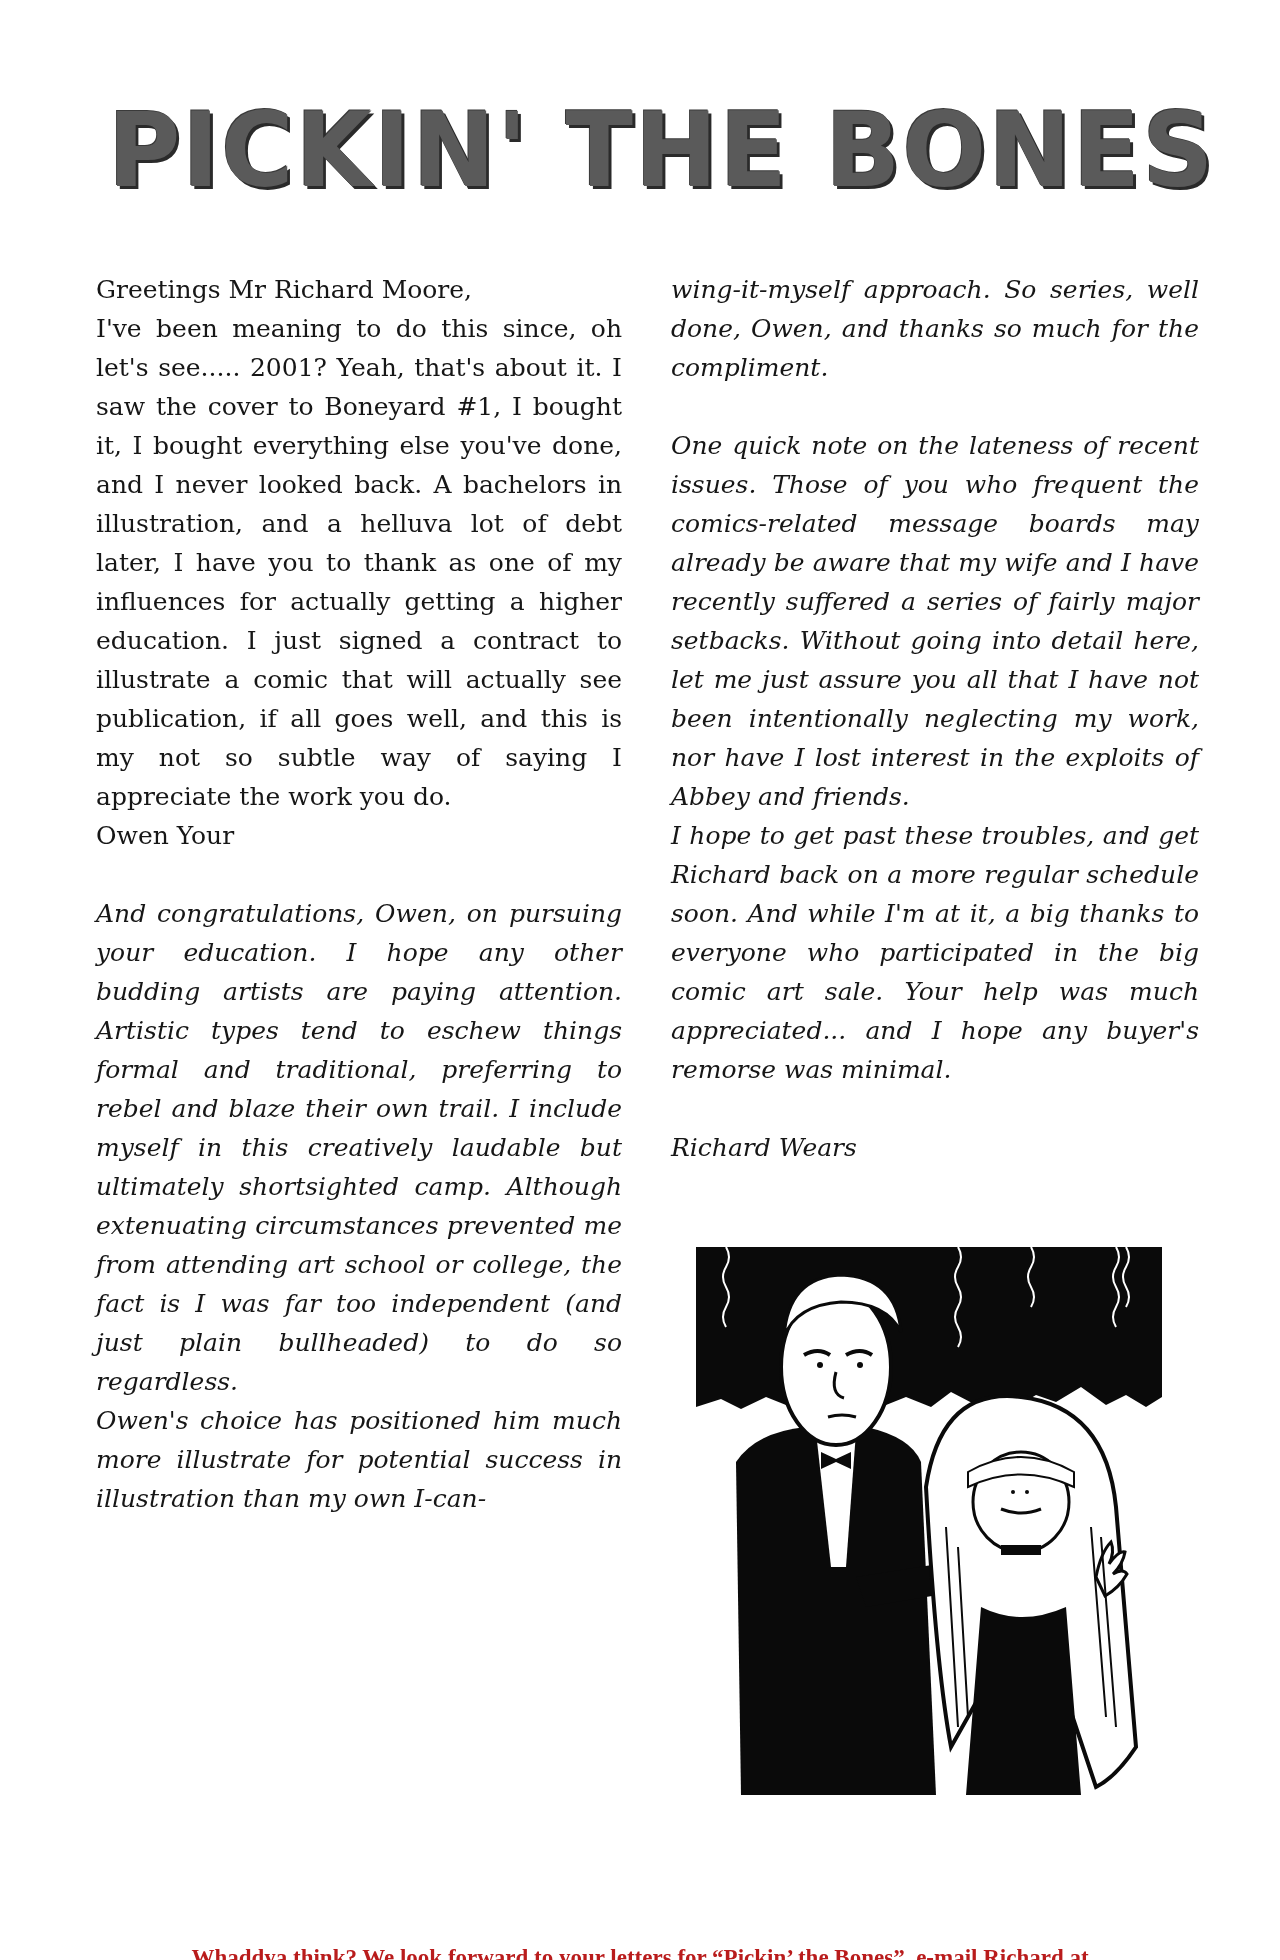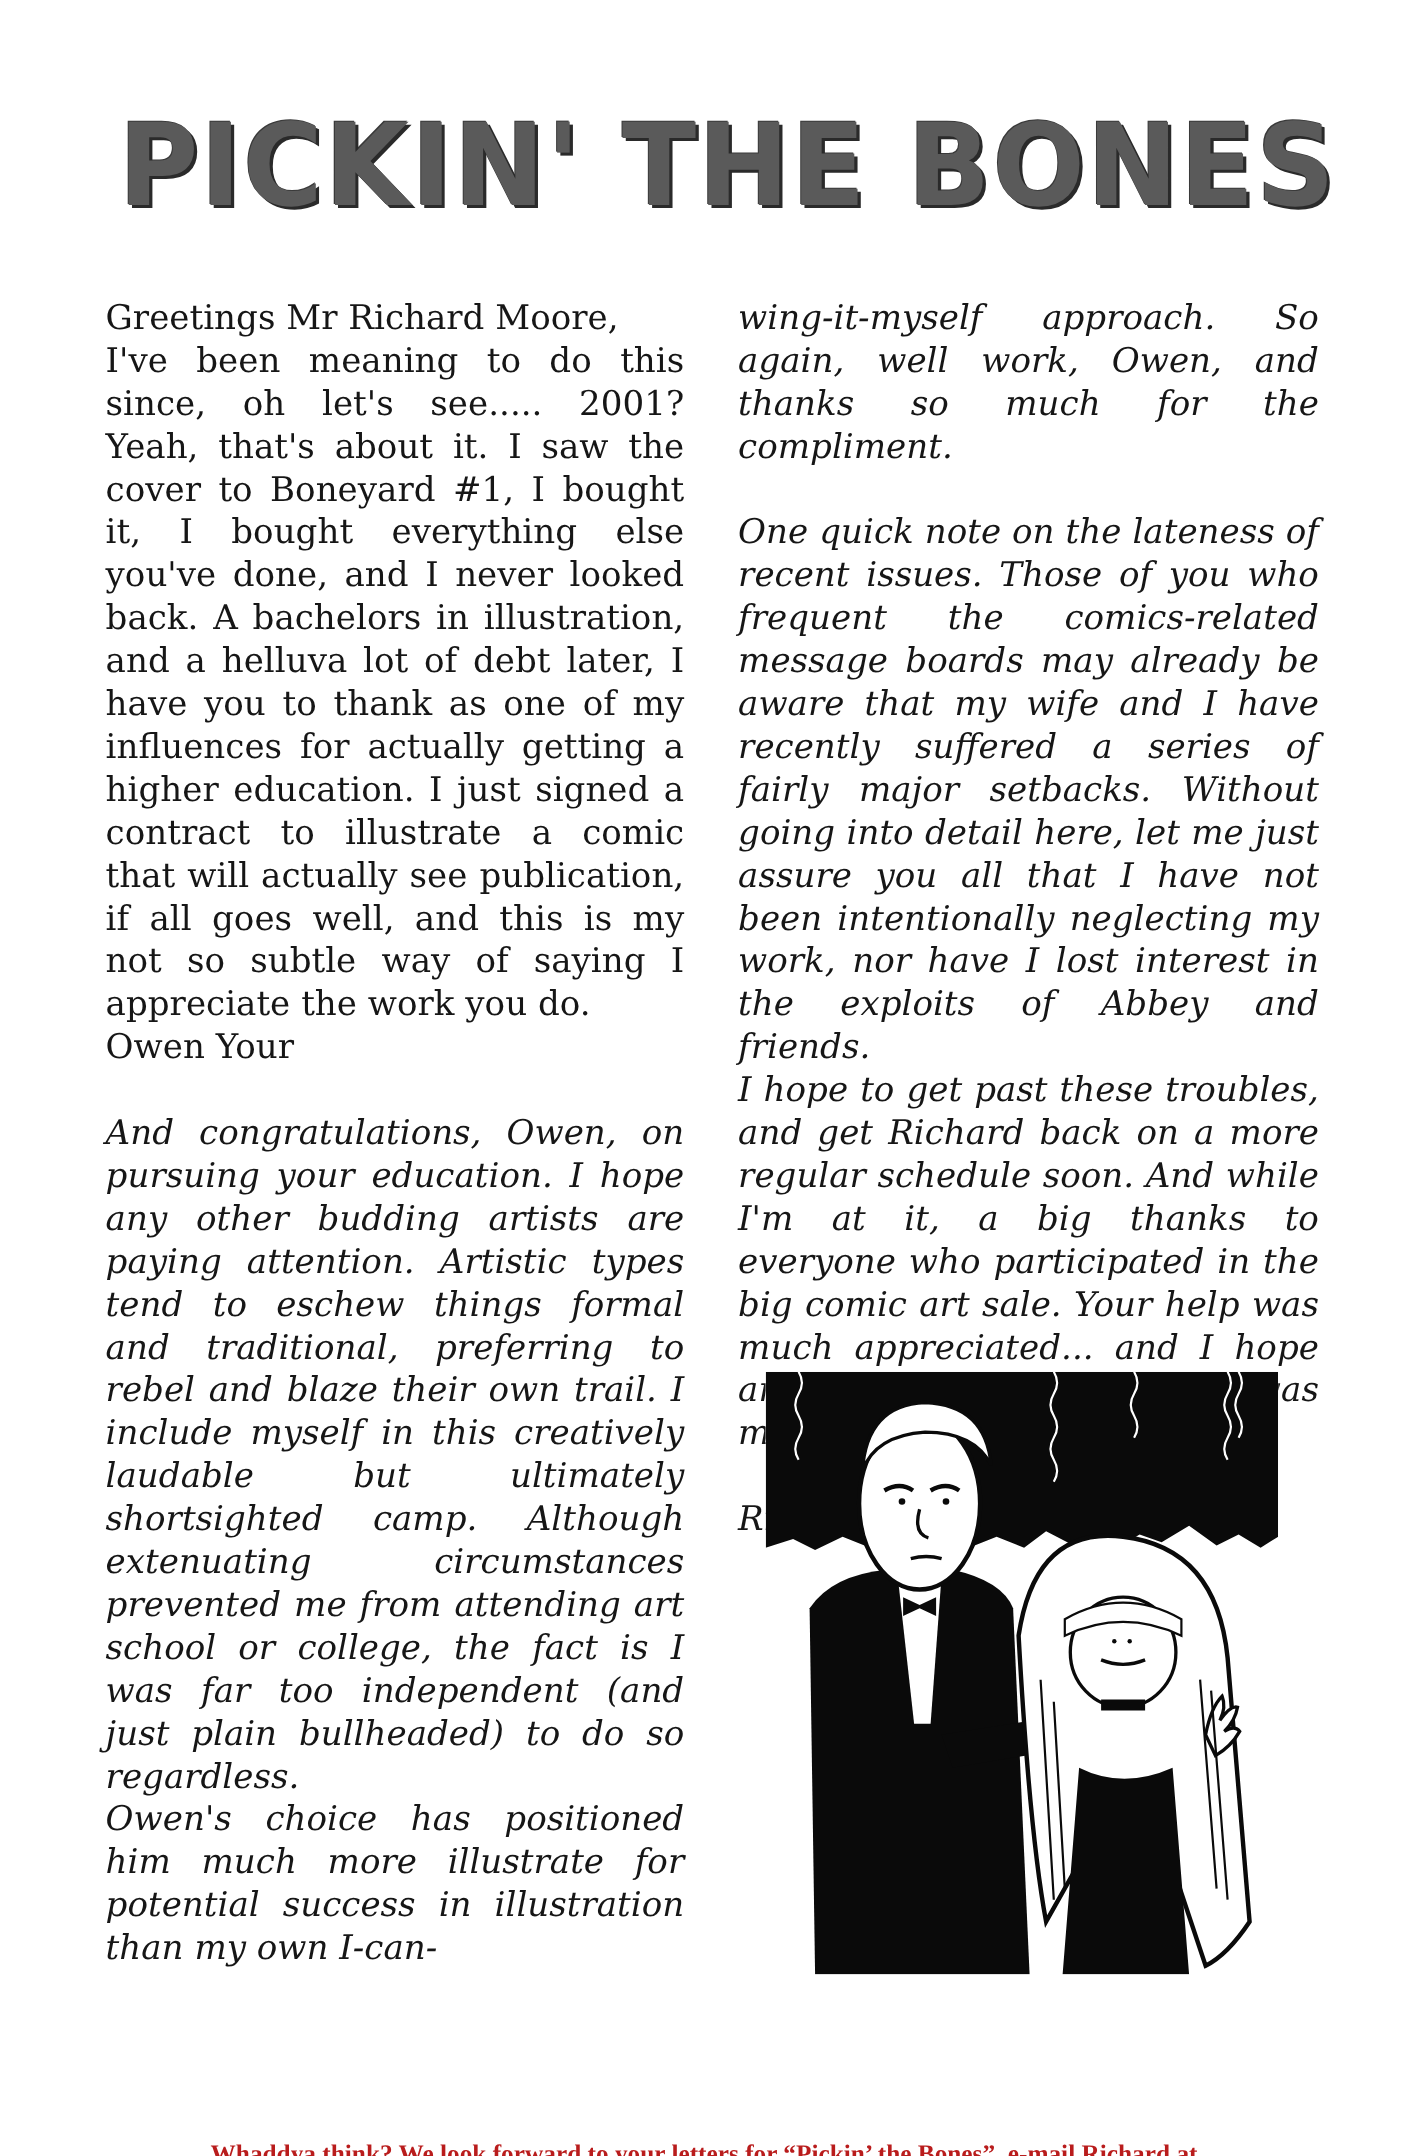--- a/index.html
+++ b/index.html
@@ -5,21 +5,21 @@
   html, body { margin: 0; padding: 0; background: #ffffff; }
   body { width: 1280px; height: 1960px; position: relative; overflow: hidden; color: #1a1a1a; }
   .title {
     position: absolute; left: 108px; top: 95px; width: 1080px; height: 110px;
     font-family: "DejaVu Sans", sans-serif; font-weight: bold; font-size: 104px;
     letter-spacing: 2px; color: #5a5a5a; line-height: 110px; white-space: nowrap;
     text-shadow: 3px 3px 0 #2a2a2a, -1px -1px 0 #3a3a3a;
     transform: scaleX(0.95); transform-origin: left center;
   }
   .col {
-    position: absolute; font-family: "DejaVu Serif", serif; font-size: 31px;
+    position: absolute; font-family: "DejaVu Serif", serif; font-size: 25px;
     line-height: 39px; text-align: justify; color: #161616;
   }
   .col p { margin: 0; }
   .col .it { font-style: italic; }
   .col-left { left: 96px; top: 270px; width: 526px; }
   .col-right { left: 671px; top: 270px; width: 528px; }
   .gap { height: 39px; }
   .sig { margin: 0; text-align: left; }
   .illus {
     position: absolute; left: 696px; top: 1247px; width: 466px; height: 548px;
@@ -41,21 +41,21 @@
 <div class="col col-left">
   <p class="sig">Greetings Mr Richard Moore,</p>
   <p>I've been meaning to do this since, oh let's see..... 2001? Yeah, that's about it. I saw the cover to Boneyard #1, I bought it, I bought everything else you've done, and I never looked back. A bachelors in illustration, and a helluva lot of debt later, I have you to thank as one of my influences for actually getting a higher education. I just signed a contract to illustrate a comic that will actually see publication, if all goes well, and this is my not so subtle way of saying I appreciate the work you do.</p>
   <p class="sig">Owen Your</p>
   <div class="gap"></div>
   <p class="it">And congratulations, Owen, on pursuing your education. I hope any other budding artists are paying attention. Artistic types tend to eschew things formal and traditional, preferring to rebel and blaze their own trail. I include myself in this creatively laudable but ultimately shortsighted camp. Although extenuating circumstances prevented me from attending art school or college, the fact is I was far too independent (and just plain bullheaded) to do so regardless.</p>
   <p class="it">Owen's choice has positioned him much more illustrate for potential success in illustration than my own I-can-</p>
 </div>
 
 <div class="col col-right">
-  <p class="it">wing-it-myself approach. So again, well work, Owen, and thanks so much for the compliment.</p>
+  <p class="it">wing-it-myself approach. So series, well done, Owen, and thanks so much for the compliment.</p>
   <div class="gap"></div>
   <p class="it">One quick note on the lateness of recent issues. Those of you who frequent the comics-related message boards may already be aware that my wife and I have recently suffered a series of fairly major setbacks. Without going into detail here, let me just assure you all that I have not been intentionally neglecting my work, nor have I lost interest in the exploits of Abbey and friends.</p>
   <p class="it">I hope to get past these troubles, and get Richard back on a more regular schedule soon. And while I'm at it, a big thanks to everyone who participated in the big comic art sale. Your help was much appreciated... and I hope any buyer's remorse was minimal.</p>
   <div class="gap"></div>
   <p class="it sig">Richard Wears</p>
 </div>
 
 <div class="illus" title="Black-and-white comic panel: man in tuxedo with hand on shoulder of a woman in black dress with long hair draped over her eyes">
   <svg viewBox="0 0 466 548" xmlns="http://www.w3.org/2000/svg">
 

